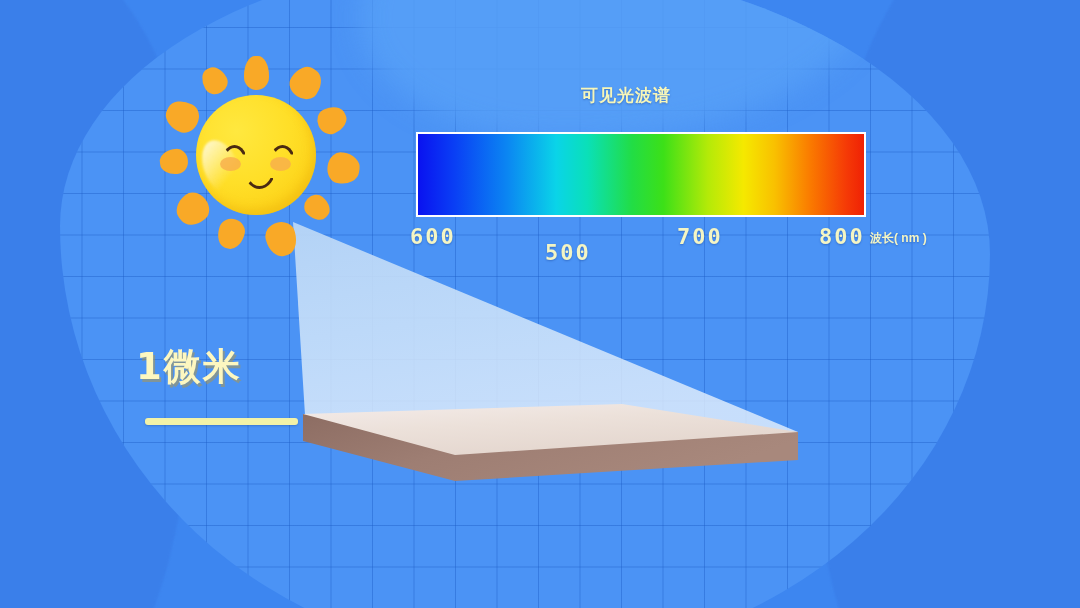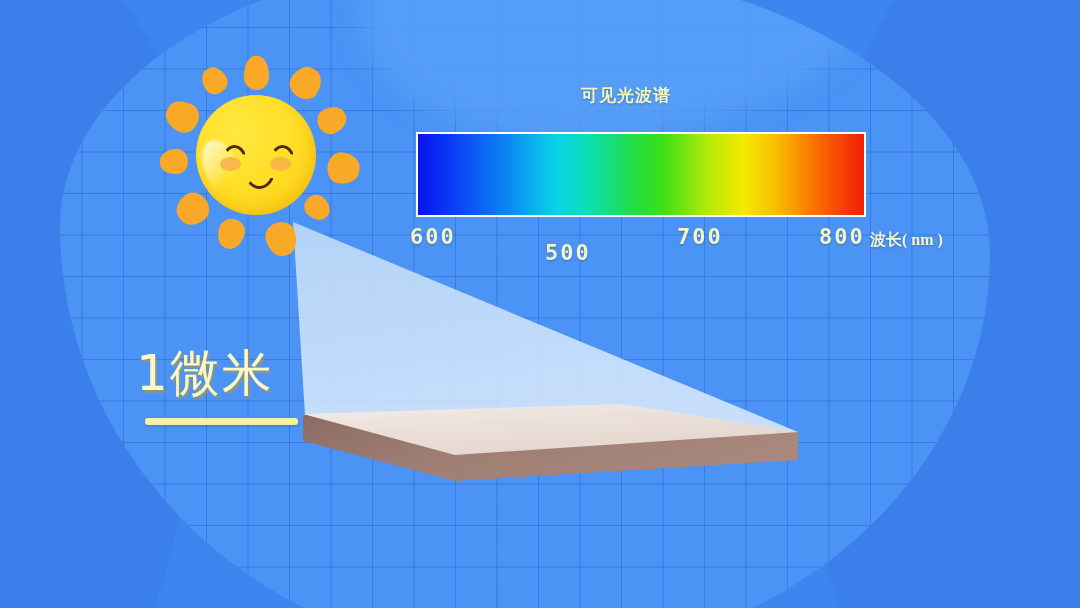--- a/index.html
+++ b/index.html
@@ -134,30 +134,30 @@
   .tick{
     position:absolute;top:0;
     color:#f4f5c4;
     font-family:"DejaVu Sans Mono",monospace;
     font-size:22px;font-weight:bold;letter-spacing:2px;
     text-shadow:0 1px 2px rgba(20,60,140,.4);
     white-space:nowrap;
   }
   .tick-unit{
     position:absolute;top:6px;left:465px;
-    color:#f4f5c4;font-size:16px;font-weight:bold;
-    font-family:Liberation Serif, serif;
+    color:#f4f5c4;font-size:12px;font-weight:bold;
+    font-family:Liberation Sans, sans-serif;
     text-shadow:0 1px 2px rgba(20,60,140,.4);
     white-space:nowrap;
   }
 
   
   .caption{position:absolute;left:136px;top:348px;}
   .caption-text{
-    color:#fdf7c0;font-size:50px;font-weight:normal;letter-spacing:2px;
+    color:#fdf7c0;font-size:37px;font-weight:bold;letter-spacing:2px;
     font-family:"DejaVu Sans",sans-serif;
     text-shadow:2px 3px 0 rgba(196,152,40,.45);
     line-height:1;
   }
   .caption-rule{
     position:absolute;left:9px;top:70px;width:153px;height:7px;
     background:#f2f2a8;border-radius:3px;
     box-shadow:0 1px 2px rgba(20,60,140,.3);
   }
 

